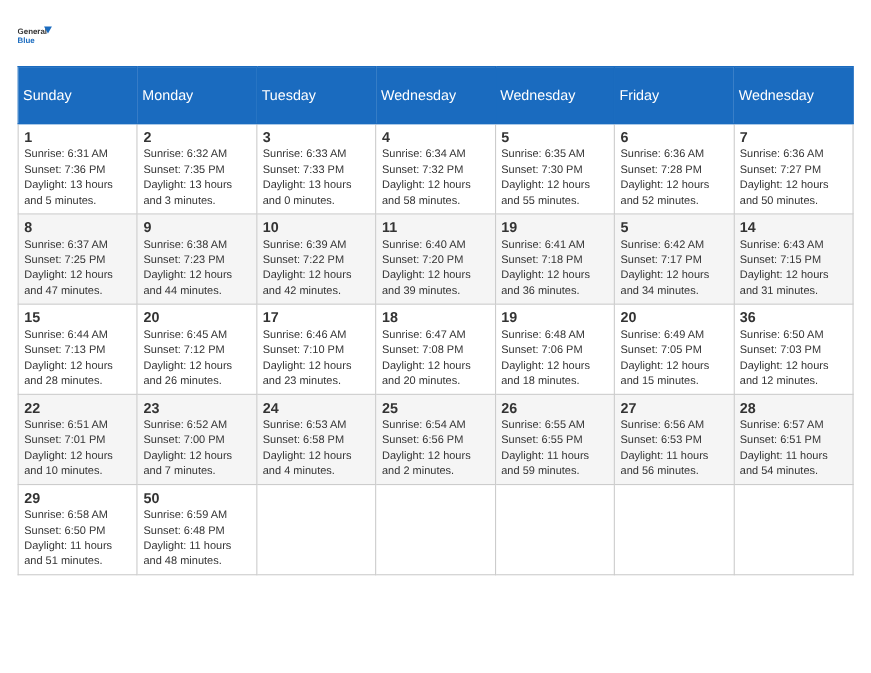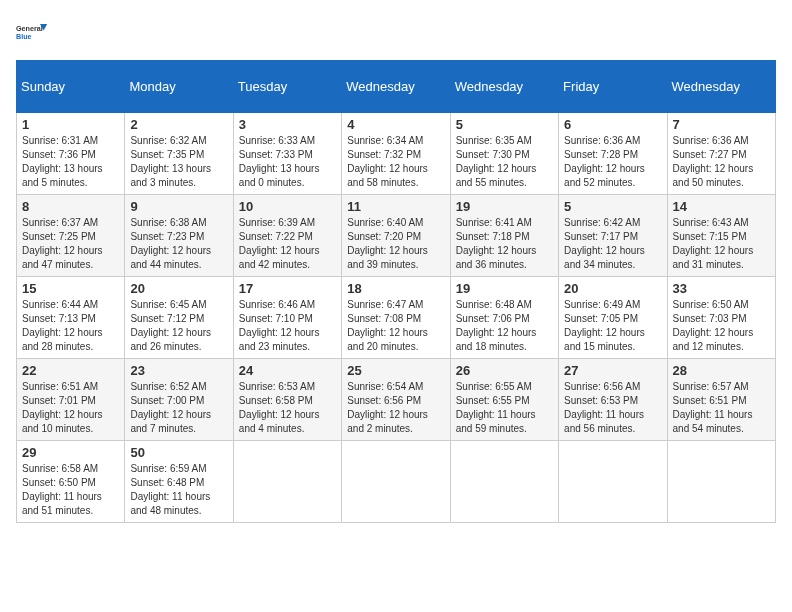--- a/index.html
+++ b/index.html
@@ -147,21 +147,21 @@
         <td><span class="day-number">20</span>
 <span class="day-info">Sunrise: 6:45 AM<br>Sunset: 7:12 PM<br>Daylight: 12 hours and 26 minutes.</span></td>
         <td><span class="day-number">17</span>
 <span class="day-info">Sunrise: 6:46 AM<br>Sunset: 7:10 PM<br>Daylight: 12 hours and 23 minutes.</span></td>
         <td><span class="day-number">18</span>
 <span class="day-info">Sunrise: 6:47 AM<br>Sunset: 7:08 PM<br>Daylight: 12 hours and 20 minutes.</span></td>
         <td><span class="day-number">19</span>
 <span class="day-info">Sunrise: 6:48 AM<br>Sunset: 7:06 PM<br>Daylight: 12 hours and 18 minutes.</span></td>
         <td><span class="day-number">20</span>
 <span class="day-info">Sunrise: 6:49 AM<br>Sunset: 7:05 PM<br>Daylight: 12 hours and 15 minutes.</span></td>
-        <td><span class="day-number">33</span>
+        <td><span class="day-number">36</span>
 <span class="day-info">Sunrise: 6:50 AM<br>Sunset: 7:03 PM<br>Daylight: 12 hours and 12 minutes.</span></td>
       </tr>
       <tr>
         <td><span class="day-number">22</span>
 <span class="day-info">Sunrise: 6:51 AM<br>Sunset: 7:01 PM<br>Daylight: 12 hours and 10 minutes.</span></td>
         <td><span class="day-number">23</span>
 <span class="day-info">Sunrise: 6:52 AM<br>Sunset: 7:00 PM<br>Daylight: 12 hours and 7 minutes.</span></td>
         <td><span class="day-number">24</span>
 <span class="day-info">Sunrise: 6:53 AM<br>Sunset: 6:58 PM<br>Daylight: 12 hours and 4 minutes.</span></td>
         <td><span class="day-number">25</span>

